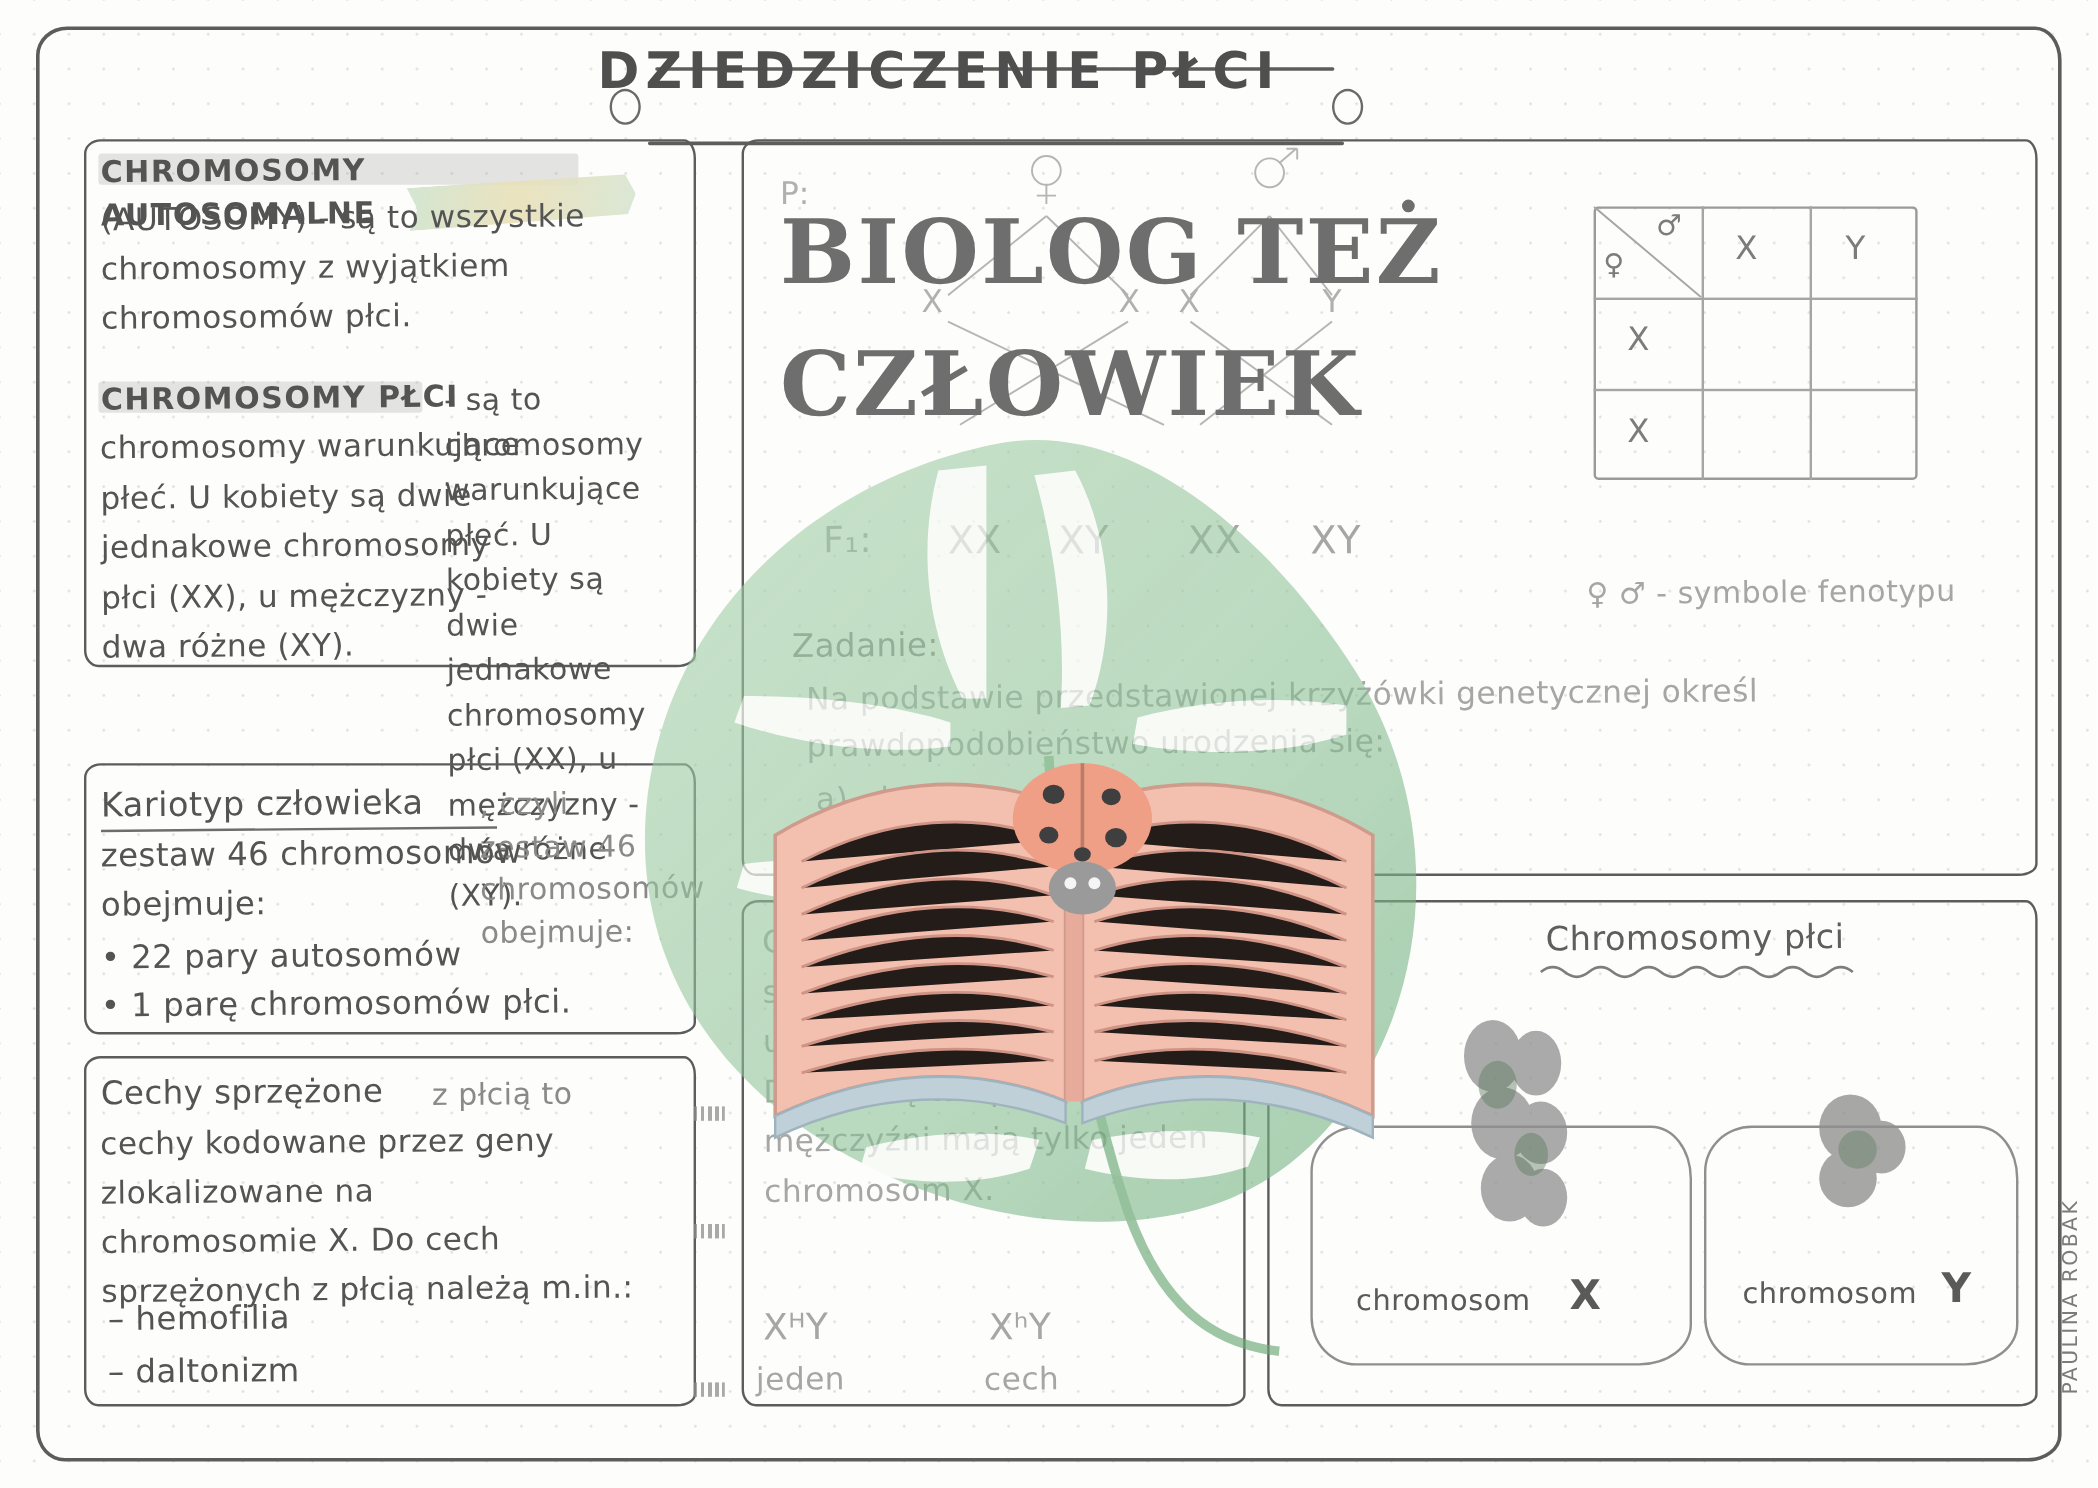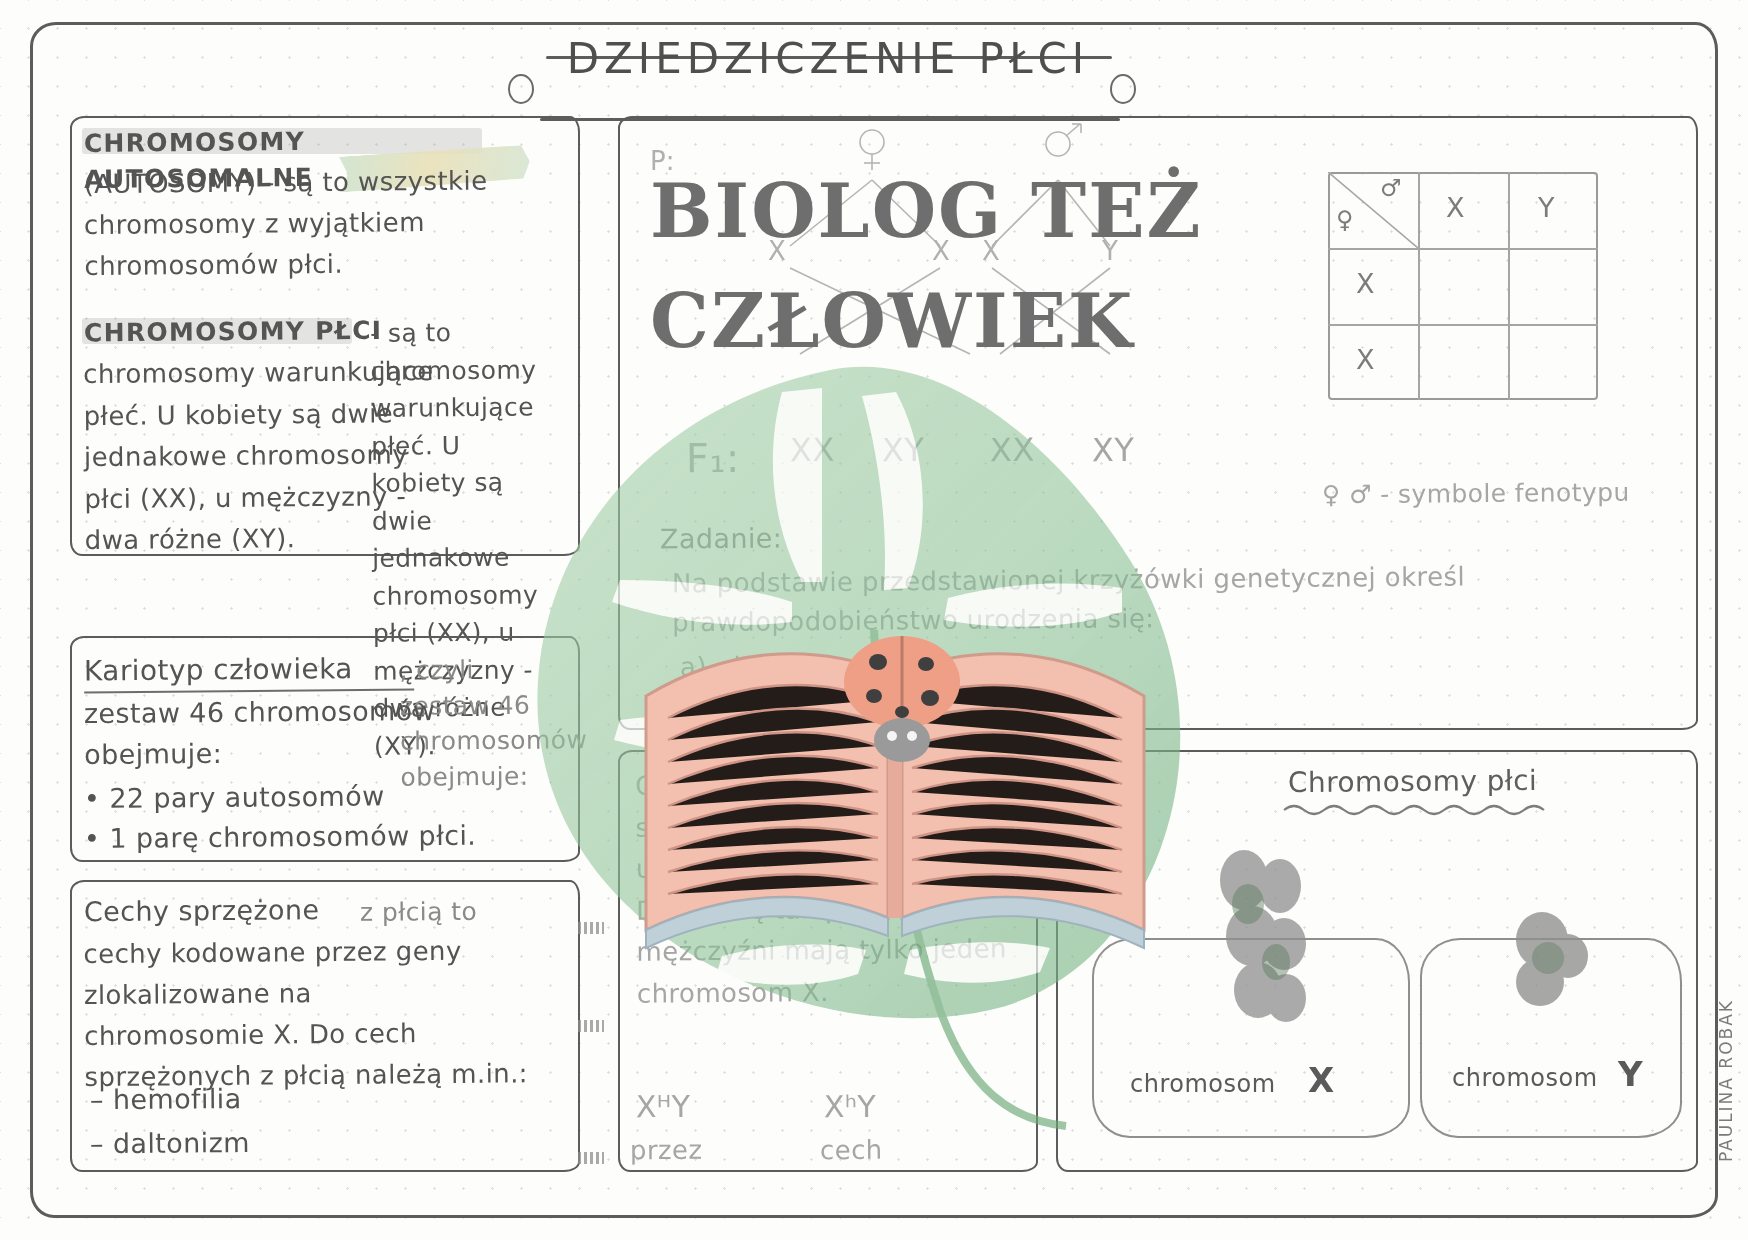--- a/index.html
+++ b/index.html
@@ -62,23 +62,23 @@
     position: absolute;
     left: 498px;
     top: 34px;
     width: 660px;
     height: 62px;
   }
   #title-text {
     position: absolute;
     left: 0; top: 0;
     width: 660px;
-    text-align: center;
+    text-align: left;
     font-size: 42px;
-    font-weight: 400;
+    font-weight: 700;
     letter-spacing: 5px;
     color: #4f4f4f;
     font-family: "DejaVu Sans", sans-serif;
   }
   .title-rings {
     position: absolute;
     top: 40px;
     width: 22px;
     height: 26px;
     border: 2.5px solid #6a6a6a;
@@ -297,21 +297,21 @@
     </g>
     <g fill="#b0b0b0" font-family="DejaVu Sans" font-size="26">
       <text x="128" y="142">X</text>
       <text x="292" y="142">X</text>
       <text x="342" y="142">X</text>
       <text x="462" y="142">Y</text>
     </g>
     <text x="10" y="52" fill="#b0b0b0" font-family="DejaVu Sans" font-size="26">P:</text>
   </svg>
 
-  <div class="hw lighter" style="left:686px; top:430px; font-size:40px;text-align:center;">F₁:</div>
+  <div class="hw lighter" style="left:686px; top:430px; font-size:30px;text-align:center;">F₁:</div>
   <div class="hw lighter" style="left:790px; top:428px; font-size:32px;">XX</div>
   <div class="hw lighter" style="left:882px; top:428px; font-size:32px;">XY</div>
   <div class="hw lighter" style="left:990px; top:428px; font-size:32px;">XX</div>
   <div class="hw lighter" style="left:1092px; top:428px; font-size:32px;">XY</div>
 
   <div style="position:absolute; left:650px; top:168px; font-size:74px; font-weight:700; color:#6e6e6e; letter-spacing:2px; font-family:'DejaVu Serif', serif;">BIOLOG TEŻ</div>
   <div style="position:absolute; left:650px; top:278px; font-size:74px; font-weight:700; color:#6e6e6e; letter-spacing:2px; font-family:'DejaVu Serif', serif;">CZŁOWIEK</div>
 
   <div id="punnett">
     <div class="cellgrid"></div>
@@ -333,21 +333,21 @@
   <div class="hw lighter" style="left:1322px; top:476px; font-size:25px;">♀ ♂ - symbole fenotypu</div>
 
   <div class="hw light" style="left:660px; top:520px; font-size:27px;">Zadanie:</div>
   <div class="hw lighter" style="left:672px; top:560px; width:1000px; font-size:26px; line-height:1.5;">Na podstawie przedstawionej krzyżówki genetycznej określ prawdopodobieństwo urodzenia się:</div>
   <div class="hw lighter" style="left:680px; top:648px; font-size:26px;">a)  dziewczynki</div>
   <div class="hw lighter" style="left:680px; top:688px; font-size:26px;">b)  chłopca</div>
 
   <div class="frame" style="left:618px; top:750px; width:420px; height:422px;"></div>
   <div class="hw lighter" style="left:636px; top:764px; width:390px; font-size:26px; line-height:1.6;">Choroby recesywne sprzężone z płcią, częściej ujawniają się u mężczyzn. Dzieje się tak ponieważ mężczyźni mają tylko jeden chromosom X.</div>
   <div class="hw lighter" style="left:636px; top:1086px; font-size:30px;">XᴴY</div>
-  <div class="hw lighter" style="left:630px; top:1132px; font-size:26px;">przez</div>
+  <div class="hw lighter" style="left:630px; top:1132px; font-size:26px;">jeden</div>
   <div class="hw lighter" style="left:824px; top:1086px; font-size:30px;">XʰY</div>
   <div class="hw lighter" style="left:820px; top:1132px; font-size:26px;">cech</div>
 
   <div class="frame" style="left:1056px; top:750px; width:642px; height:422px;"></div>
   <div class="hw" style="left:1288px; top:762px; font-size:28px; color:#5e5e5e;">Chromosomy płci</div>
   <svg style="position:absolute; left:1282px; top:800px; width:290px; height:18px;" viewBox="0 0 290 18">
     <path d="M2 10 q10 -8 20 0 t20 0 t20 0 t20 0 t20 0 t20 0 t20 0 t20 0 t20 0 t20 0 t20 0 t20 0 t20 0" fill="none" stroke="#7d7d7d" stroke-width="2.2"></path>
   </svg>
 
   <div class="chromo-card" style="left:1092px; top:938px; width:318px; height:200px;"></div>

